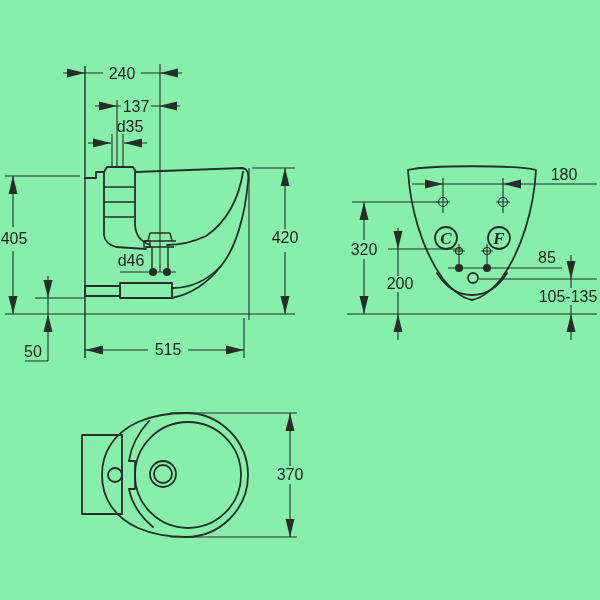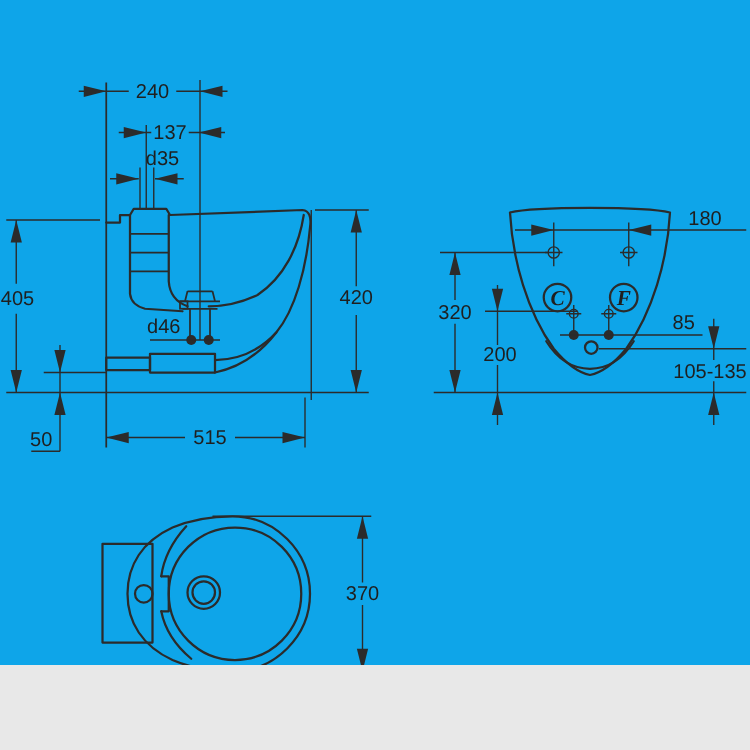--- a/index.html
+++ b/index.html
@@ -1,16 +1,16 @@
 <!DOCTYPE html>
 <html><head>
 <meta charset="utf-8">
 <style>
   html,body{margin:0;padding:0;background:#e8e8e8;}
-  .stage{width:600px;height:532px;background:#0ea5e9;position:relative;margin:0 auto;
+  .stage{width:600px;height:600px;background:#86efac;position:relative;margin:0 auto;
          font-family:"Liberation Sans", sans-serif;}
   svg{display:block;}
   .ln-o{fill:none;stroke:#2b2b2b;stroke-width:1.8;stroke-linecap:round;stroke-linejoin:round;}
   .ln-m{fill:none;stroke:#2b2b2b;stroke-width:1.4;stroke-linecap:butt;}
   .ln-t{fill:none;stroke:#2b2b2b;stroke-width:1.1;stroke-linecap:butt;}
   .arr{fill:#2b2b2b;stroke:none;}
   .dot{fill:#2b2b2b;stroke:none;}
   .dtxt{font-family:"Liberation Sans", sans-serif;font-size:16px;fill:#1f1f1f;text-anchor:middle;}
   .cftxt{font-family:"Liberation Serif", serif;font-size:17px;font-style:italic;font-weight:bold;
          fill:#1f1f1f;text-anchor:middle;}

